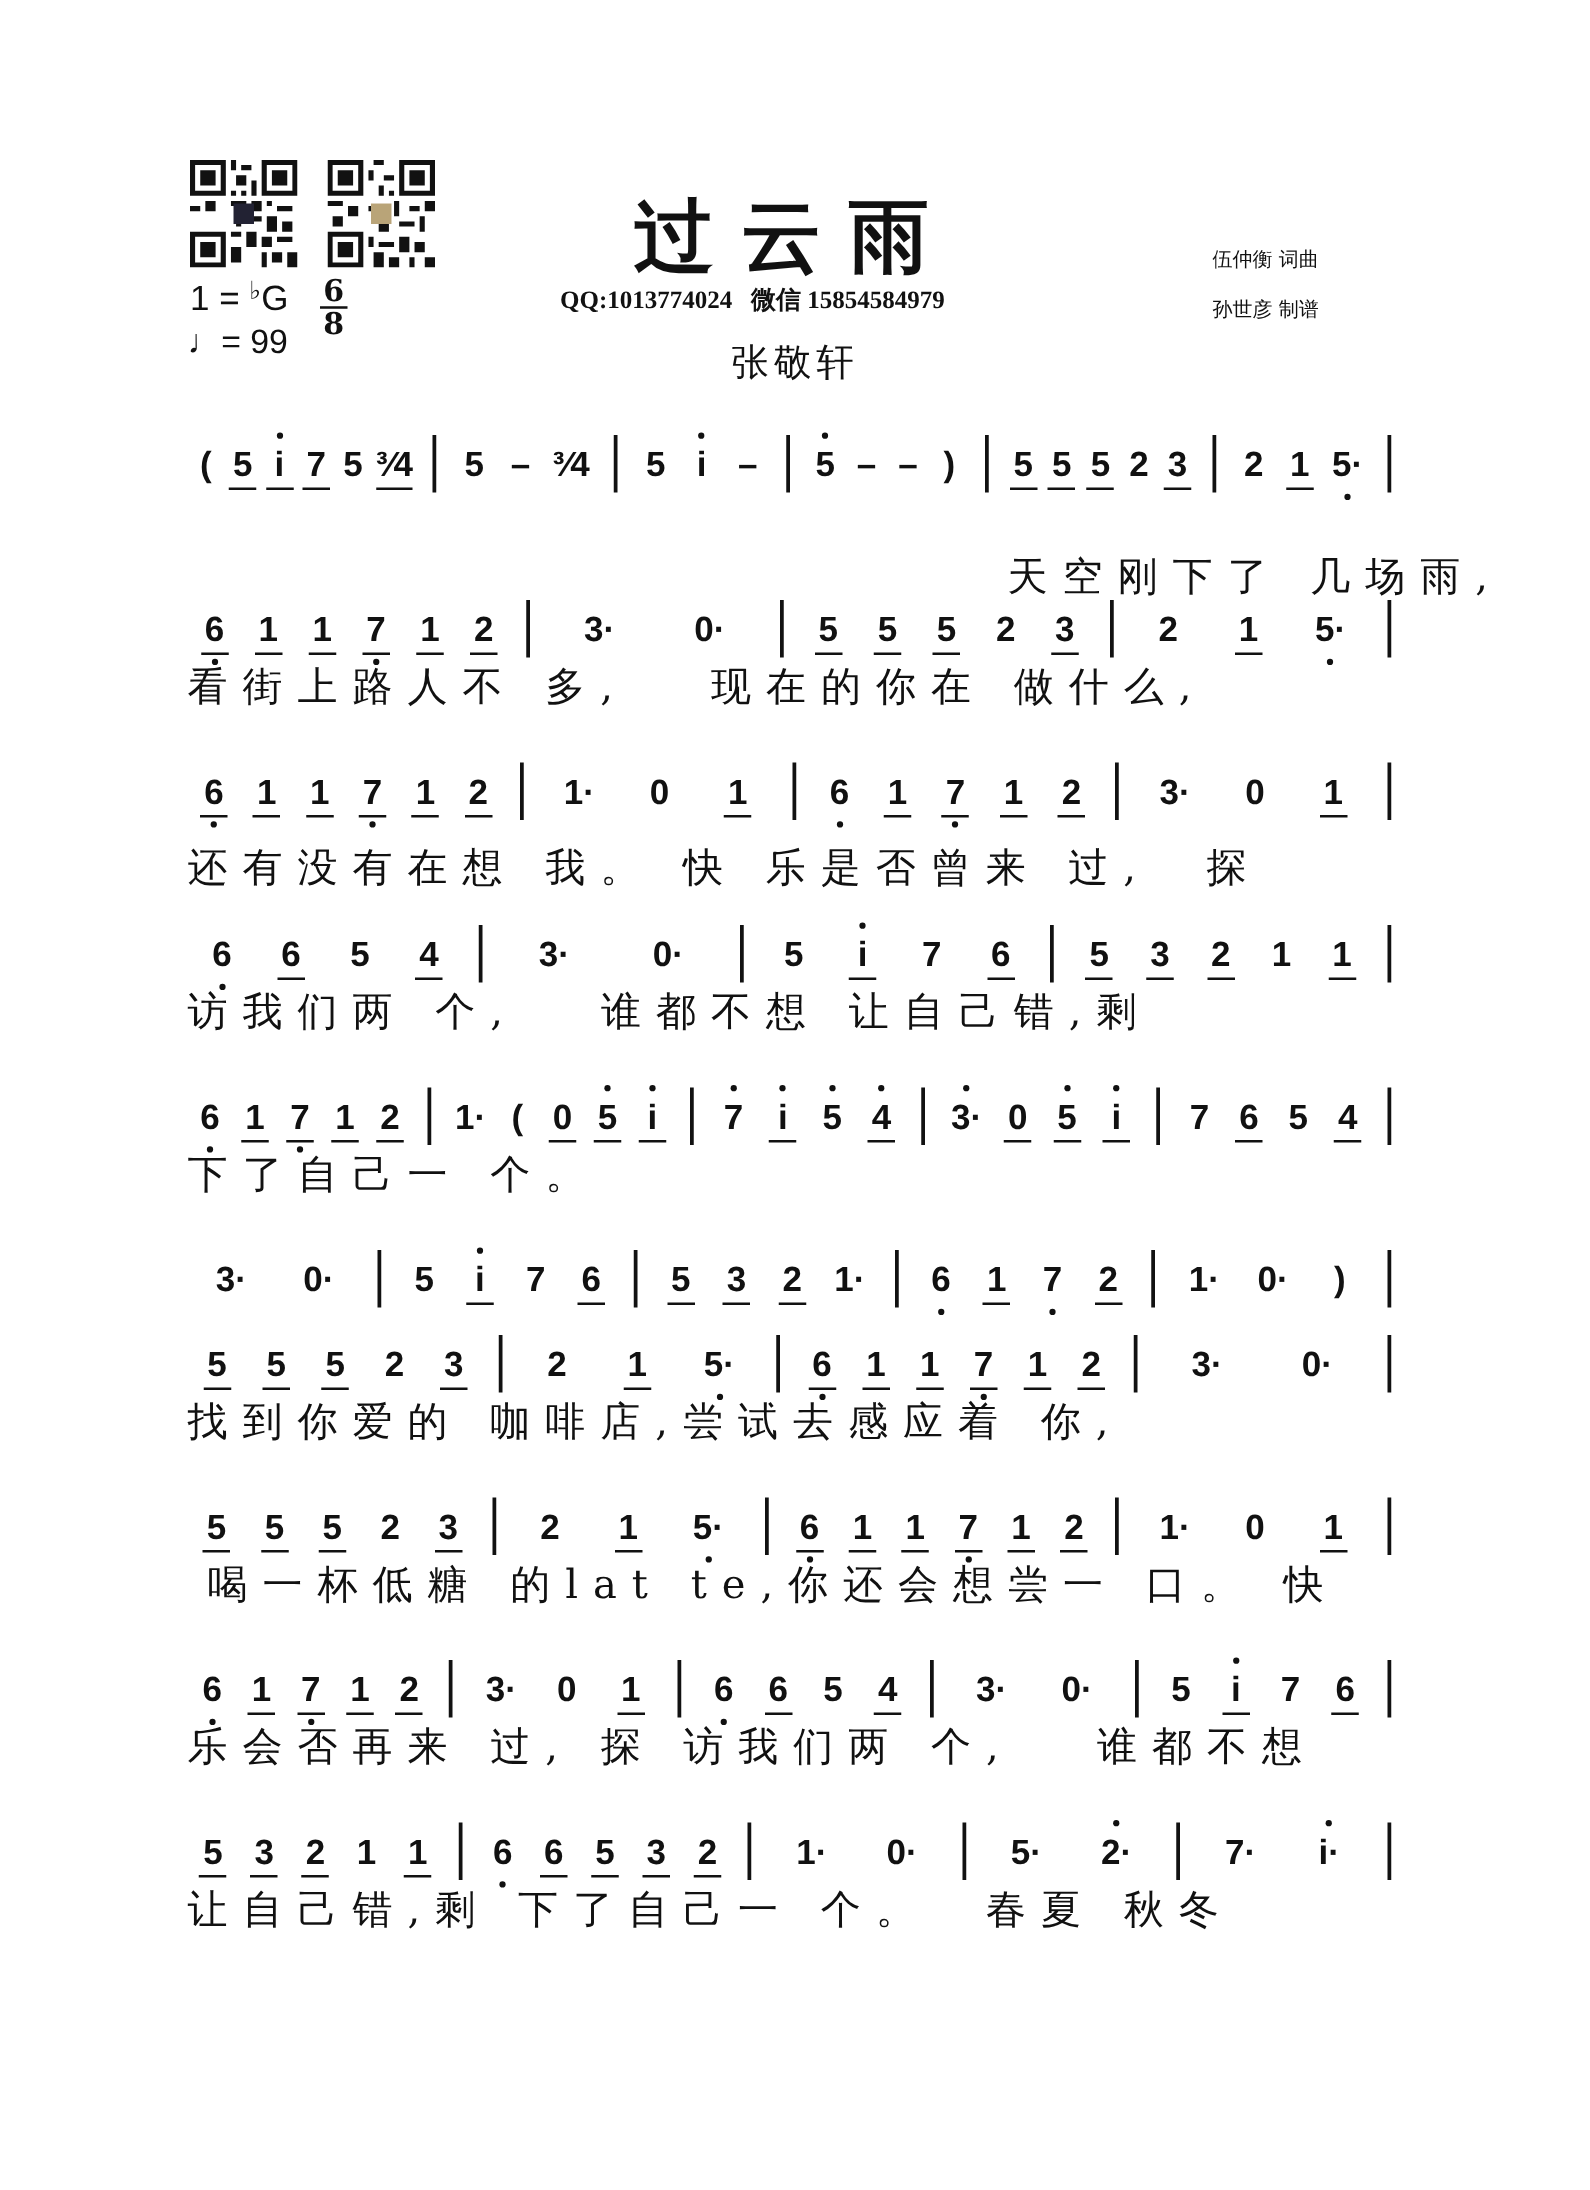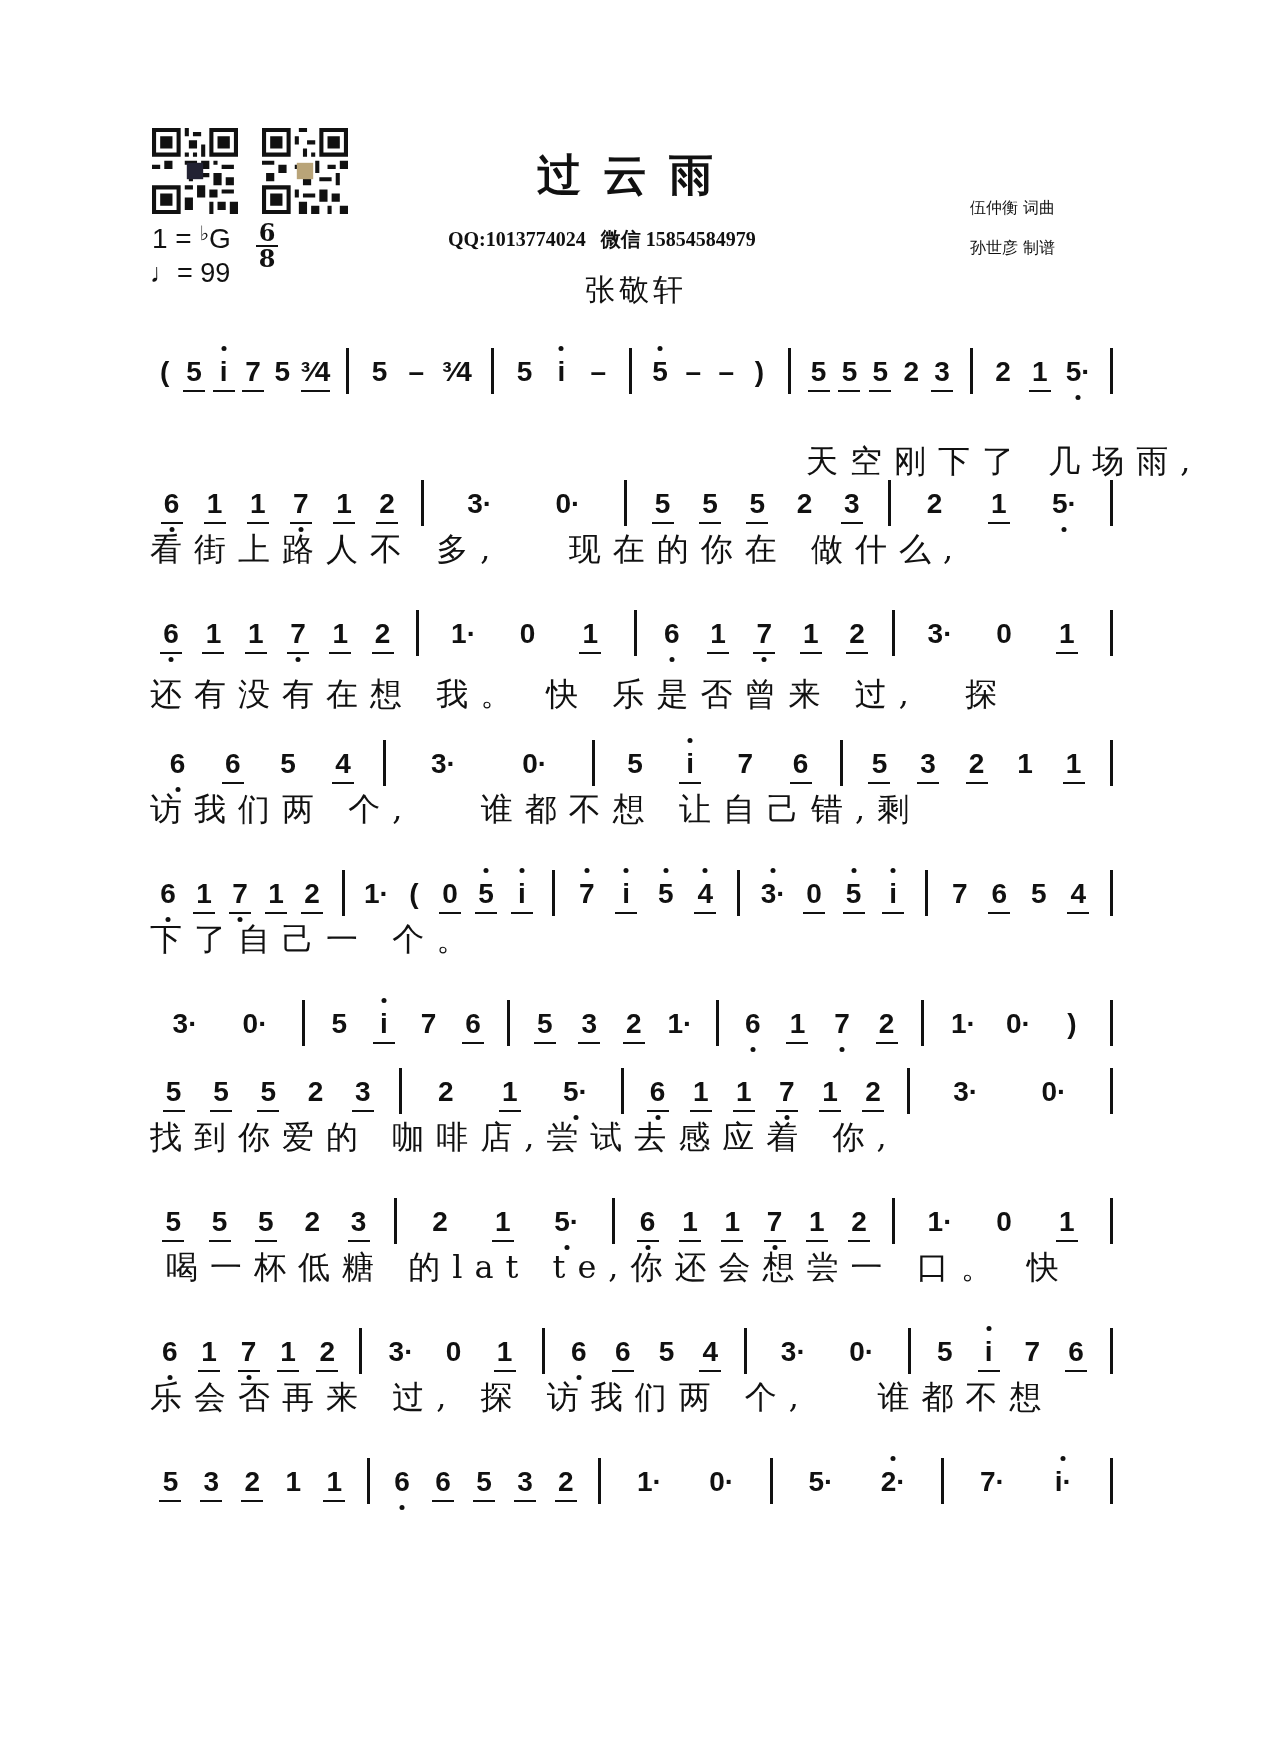--- a/index.html
+++ b/index.html
@@ -1,21 +1,21 @@
 <!DOCTYPE html>
 <html><head>
 <meta charset="utf-8">
 <style>
   html, body { margin: 0; padding: 0; background: #ffffff; }
   body { width: 1272px; height: 1752px; position: relative; overflow: hidden;
          font-family: "Liberation Sans", "DejaVu Sans", sans-serif; color: #111; }
   .qr { position: absolute; top: 128px; width: 86px; height: 86px; background: #fff; }
   .qr svg { width: 100%; height: 100%; display: block; }
   .title { position: absolute; left: 0; width: 1272px; top: 146px; text-align: center;
-           font-family: "DejaVu Serif", serif; font-weight: bold; font-size: 44px; letter-spacing: 22px; }
+           font-family: "DejaVu Serif", serif; font-weight: bold; font-size: 64px; letter-spacing: 22px; }
   .contact { position: absolute; left: 448px; top: 226px; font-family: "Liberation Serif", serif;
              font-weight: bold; font-size: 20px; white-space: pre; }
   .singer { position: absolute; left: 585px; top: 270px; font-family: "DejaVu Serif", serif;
             font-size: 30px; letter-spacing: 4px; }
   .credits { position: absolute; left: 970px; top: 188px; font-family: "DejaVu Serif", serif;
              font-size: 16px; line-height: 40px; white-space: pre; }
   .key { position: absolute; left: 152px; top: 224px; font-size: 28px; line-height: 30px; }
   .key .flat { font-size: 20px; vertical-align: top; position: relative; top: -6px; }
   .tempo { position: absolute; left: 150px; top: 258px; font-size: 27px; text-align: center; }
   .ts { position: absolute; left: 256px; top: 222px; text-align: center; font-family: "DejaVu Serif", serif;
@@ -423,14 +423,15 @@
           <span class="n"><span>5·</span></span>
           <span class="n"><span>2·</span><span class="hi"></span></span>
         </div>
         <div class="barline"></div>
         <div class="measure">
           <span class="n"><span>7·</span></span>
           <span class="n"><span>i·</span><span class="hi"></span></span>
         </div>
         <div class="barline"></div>
       </div>
+      <div class="lyrics" style="left: 0px;">让自己错,剩 下了自己一 个。  春夏 秋冬</div>
     </div>
   </div>
 
 </body></html>

